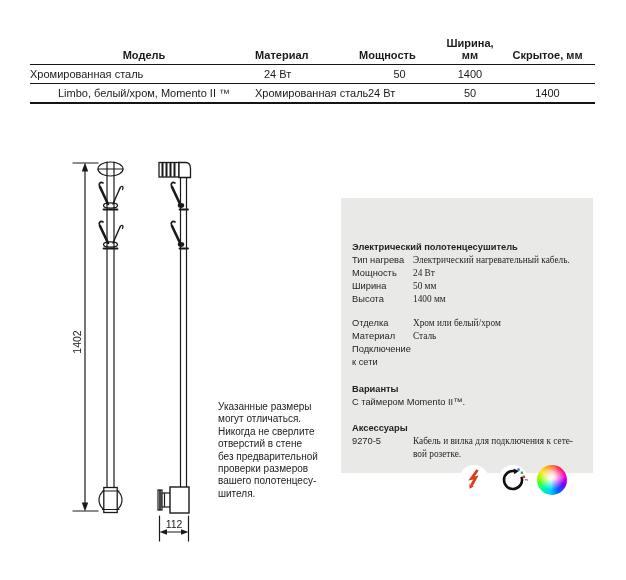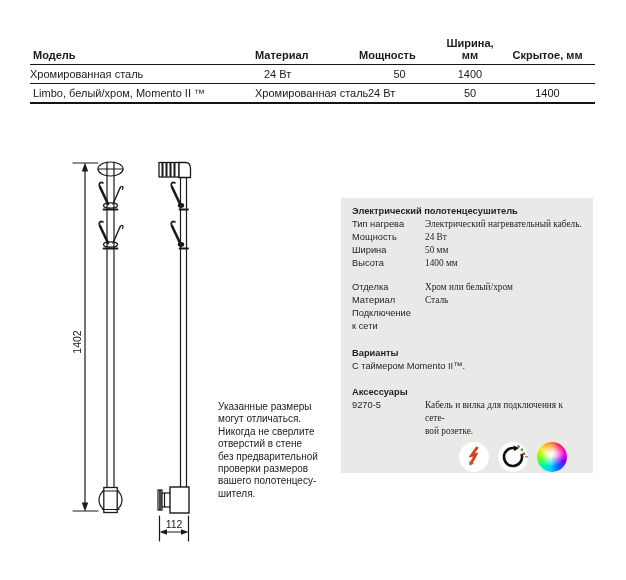--- a/index.html
+++ b/index.html
@@ -6,38 +6,38 @@
   .canvas{position:relative;width:626px;height:580px;background:#fff;overflow:hidden;
           font-family:"Liberation Sans",sans-serif;color:#1a1a1a;}
 
   
   .spec-table{position:absolute;left:30px;top:35px;width:565px;font-size:11px;}
   .tr{display:grid;grid-template-columns:225px 104px 81px 60px 95px;}
   .thead{align-items:end;font-weight:700;border-bottom:1.6px solid #141414;padding-bottom:3px;min-height:26px;}
   .trow{border-bottom:1px solid #141414;align-items:center;height:18px;}
   .trow.last{border-bottom:2.4px solid #141414;}
   .c{white-space:nowrap;}
-  .c1{padding-left:3px;}
+  .c1{padding-left:3px;text-align:center;}
   .c4{text-align:center;white-space:pre-line;}
   .c5{text-align:center;}
   .trow .c3{padding-left:9px;}
 
   
   svg.drawing{position:absolute;left:0;top:140px;width:340px;height:420px;}
   svg.drawing text{font-family:"Liberation Sans",sans-serif;font-size:10.5px;fill:#1a1a1a;}
 
   
   .disclaimer{position:absolute;left:218px;top:401px;width:118px;font-size:10px;
               line-height:12.4px;white-space:pre-line;color:#222;}
 
   
   .panel{position:absolute;left:341px;top:198px;width:252px;height:275px;background:#e9e9e7;
          box-sizing:border-box;padding:7px 10px 0 11px;font-size:9.3px;line-height:13px;color:#1f1f1f;}
-  .sec-title{font-weight:700;}
-  .srow{display:grid;grid-template-columns:61px 1fr;gap:12px;}
+  .sec-title{font-weight:700;margin-top:36px;}
+  .srow{display:grid;grid-template-columns:61px 1fr;}
   .srow .lab{white-space:pre-line;}
   .srow .val{white-space:pre-line;font-family:Liberation Serif, serif;}
   .val.offset{padding-top:13px;}
   .gap{height:11px;}
   .mt14{margin-top:14px;}
   .mt13{margin-top:13px;}
 
   .badges{display:flex;justify-content:flex-end;gap:9px;padding-right:16px;margin-top:4px;}
   .badge{width:30px;height:30px;border-radius:50%;background:#fff;display:flex;
          align-items:center;justify-content:center;flex:0 0 auto;}

